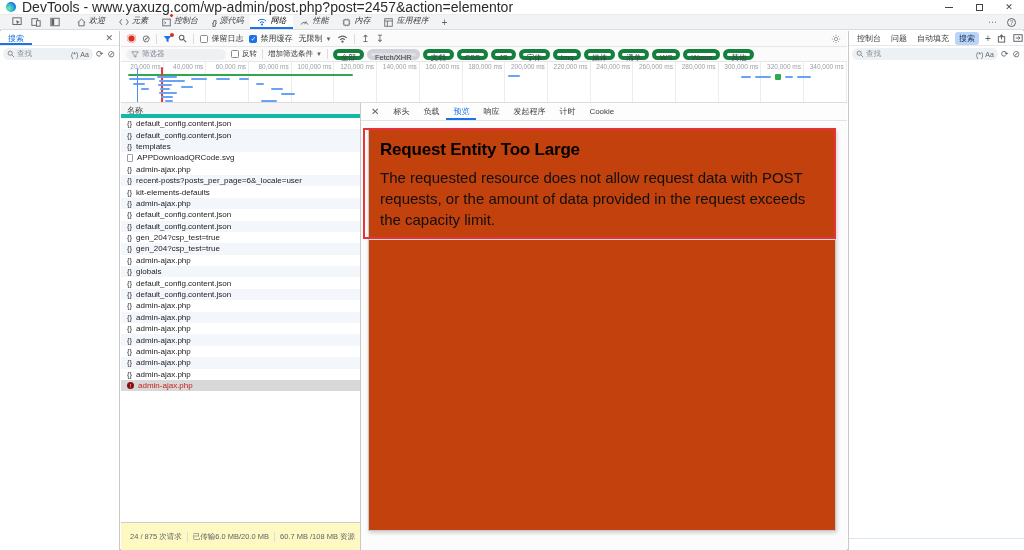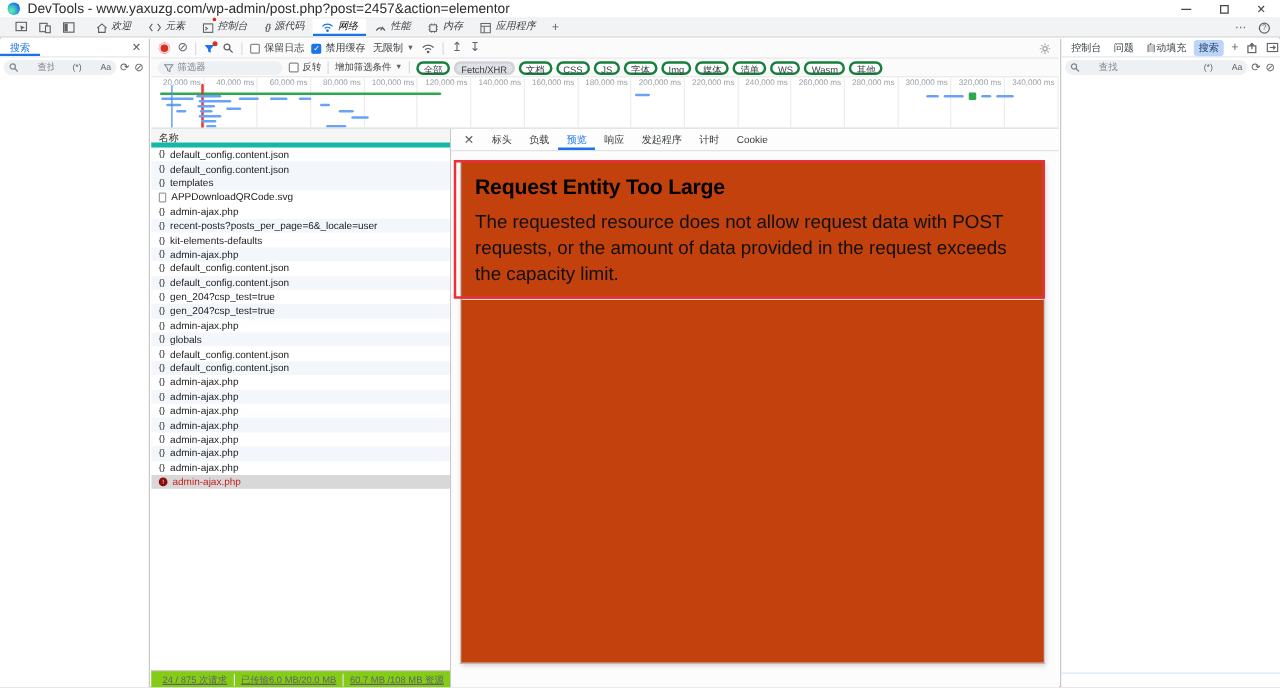--- a/index.html
+++ b/index.html
@@ -5,21 +5,21 @@
   * { margin:0; padding:0; box-sizing:border-box; }
   html,body { width:1024px; height:550px; overflow:hidden; }
   body { font-family:"Liberation Sans", sans-serif; background:#fff; position:relative;
          box-shadow: inset 0 0 0 1px rgba(0,0,0,.25); color:#202124; }
 
   
   .titlebar { position:absolute; top:0; left:0; right:0; height:15px; background:#fff;
               border-bottom:1px solid #ececec; display:flex; align-items:center; }
   .edge-logo { width:10px; height:10px; border-radius:50%; margin:0 6px 0 6px;
                background:radial-gradient(circle at 30% 65%, #7ee3a8 0%, #2bc0c4 40%, #1f6ff0 70%, #0b47c1 100%); }
-  .win-title { font-size:11px; color:#2b2b2b; white-space:nowrap; }
+  .win-title { font-size:14px; color:#2b2b2b; white-space:nowrap; }
   .win-controls { margin-left:auto; display:flex; }
   .win-btn { width:30px; height:15px; display:flex; align-items:center; justify-content:center;
              font-size:9px; color:#444; }
   .win-btn .box { width:7px; height:7px; border:1px solid #444; }
   .win-btn .bar { width:8px; height:1px; background:#444; }
 
   
   .tabstrip { position:absolute; top:15px; left:0; right:0; height:15px; background:#f2f3f4;
               border-bottom:1px solid #dcdcdc; display:flex; align-items:stretch;
               font-size:8px; color:#3c4043; }
@@ -39,21 +39,21 @@
 
   
   .left-panel { position:absolute; top:31px; left:0; width:120px; bottom:0; background:#fff;
                 border-right:1px solid #c9c9c9; }
   .lp-tabs { height:15px; border-bottom:1px solid #e8e8e8; display:flex; align-items:center; font-size:8px; }
   .lp-tab { color:#1a73e8; box-shadow:inset 0 -2px 0 #1a73e8; height:100%; display:flex;
             align-items:center; padding:0 8px; }
   .lp-close { margin-left:auto; padding:0 6px; color:#5f6368; font-size:9px; }
   .search-row { display:flex; align-items:center; gap:2px; padding:2px 3px; }
   .search-pill { flex:1; min-width:0; background:#eef1f4; border-radius:8px; height:12px;
-                 display:flex; align-items:center; gap:15px; padding:0 4px; font-size:7.5px; color:#80868b; }
+                 display:flex; align-items:center; gap:2px; padding:0 4px; font-size:7.5px; color:#80868b; }
   .search-pill .ph { flex:1; overflow:hidden; white-space:nowrap; }
   .mini-btn { font-size:7px; color:#5f6368; }
   .row-icon { font-size:9px; color:#5f6368; padding:0 1px; }
 
   
   .network-panel { position:absolute; top:31px; left:121px; width:726px; bottom:0;
                    display:flex; flex-direction:column; background:#fff; }
   .net-toolbar { height:16px; flex:0 0 auto; border-bottom:1px solid #e6e6e6; background:#fbfbfb;
                  display:flex; align-items:center; gap:6px; padding:0 6px; font-size:8px; color:#3c4043; }
   .sep { width:1px; height:10px; background:#dcdcdc; }
@@ -71,21 +71,21 @@
   .gear { margin-left:auto; }
   .wifi { position:relative; width:11px; height:8px; overflow:hidden; }
   .wifi svg { display:block; }
 
   .filter-row { height:15px; flex:0 0 auto; border-bottom:1px solid #e6e6e6; background:#fbfbfb;
                 display:flex; align-items:center; gap:5px; padding:0 5px; font-size:7.5px; color:#3c4043;
                 white-space:nowrap; overflow:hidden; }
   .filter-pill { width:100px; flex:0 0 auto; background:#eef1f4; border-radius:8px; height:11px;
                  display:flex; align-items:center; gap:3px; padding:0 5px; color:#80868b; }
   .type-chips { display:flex; gap:3px; align-items:center; }
-  .type-chip { border:2px solid #15803d; border-radius:7px; height:11px; line-height:10px;
+  .type-chip { border:4px solid #15803d; border-radius:7px; height:11px; line-height:10px;
                padding:0 4px; background:#fff; color:#3c4043; }
   .type-chip.selected { background:#dfe1e5; border-color:#cfd2d6; }
 
   .overview { position:relative; height:41px; flex:0 0 auto; border-bottom:1px solid #ddd;
               background:#fff; overflow:hidden; }
   .ruler { position:absolute; inset:0; display:flex; }
   .ruler-cell { width:42.7px; flex:0 0 auto; border-right:1px solid #ededed; font-size:6.5px;
                 color:#9aa0a6; text-align:right; padding:1px 2px 0 0; }
   .mark { position:absolute; border-radius:1px; }
 
@@ -96,23 +96,23 @@
                 font-size:8px; color:#333; padding:2px 0 0 6px; }
   .req-rows { flex:1; overflow:hidden; }
   .req-row { height:11.4px; display:flex; align-items:center; gap:4px; padding-left:6px;
              font-size:8px; color:#202124; white-space:nowrap; overflow:hidden; }
   .req-row.alt { background:#f3f6fb; }
   .req-row.sel { background:#d8d8d8; color:#c5221f; }
   .ic-json { font-size:6.5px; color:#5f6368; font-weight:bold; flex:0 0 auto; }
   .ic-file { width:6px; height:8px; border:1px solid #9aa0a6; border-radius:1px; background:#fff; flex:0 0 auto; }
   .ic-err { width:7px; height:7px; border-radius:50%; background:#8c0d0d; color:#fff; font-size:5px;
             display:flex; align-items:center; justify-content:center; flex:0 0 auto; }
-  .summary-bar { height:14px; flex:0 0 auto; border-top:1px solid #ccc; background:#84cc16;
+  .summary-bar { height:28px; flex:0 0 auto; border-top:1px solid #ccc; background:#fef9c3;
                  display:flex; align-items:center; font-size:7.5px; color:#5f6368; padding:0 4px;
-                 white-space:nowrap; overflow:hidden;text-decoration:underline; }
+                 white-space:nowrap; overflow:hidden; }
   .sum-seg { padding:0 5px; border-right:1px solid #ddd; flex:0 0 auto; }
   .sum-seg:last-child { border-right:none; }
 
   .detail-col { flex:1; min-width:0; display:flex; flex-direction:column; background:#fcfcfd; }
   .detail-tabs { height:18px; flex:0 0 auto; background:#fdfdfd; border-bottom:1px solid #e2e2e2;
                  display:flex; align-items:center; font-size:8px; color:#3c4043; padding-left:3px; }
   .dt-close { padding:0 7px; font-size:10px; color:#5f6368; }
   .d-tab { padding:0 7px; height:100%; display:flex; align-items:center; white-space:nowrap; }
   .d-tab.active { color:#1a73e8; box-shadow:inset 0 -2px 0 #1a73e8; }
   .detail-content { flex:1; position:relative; }

